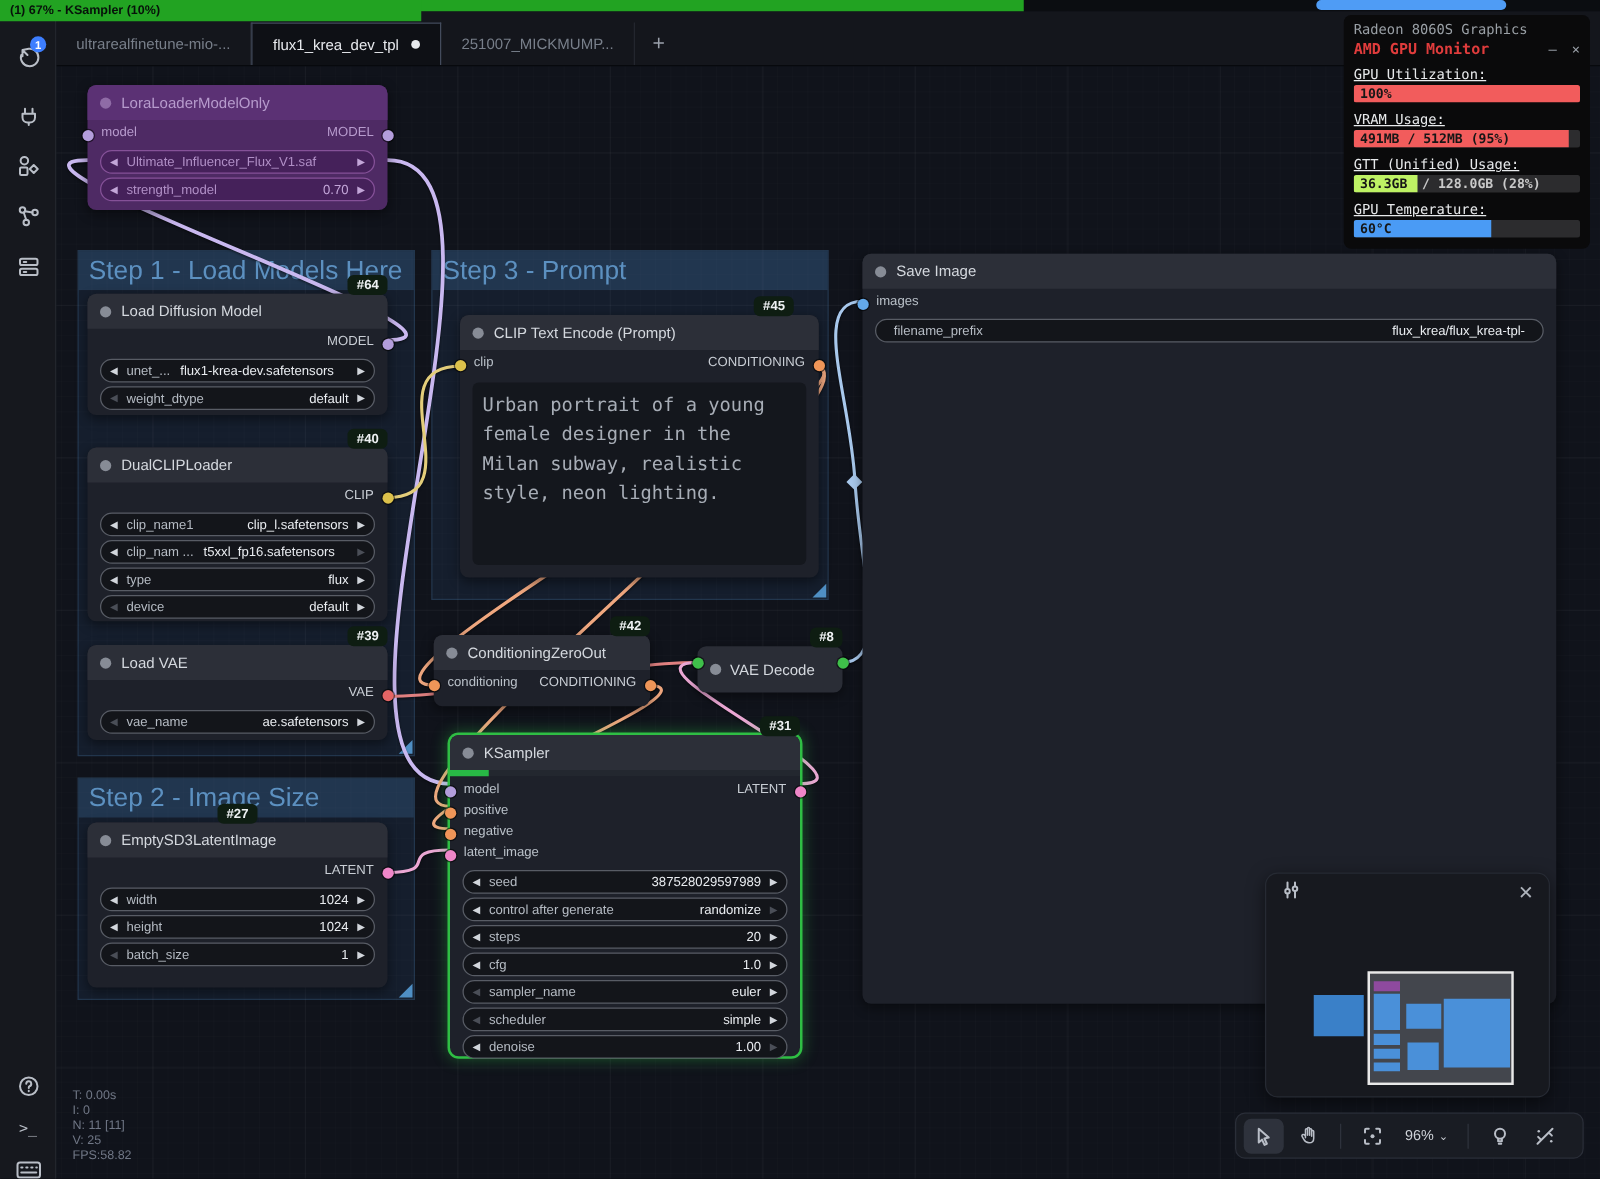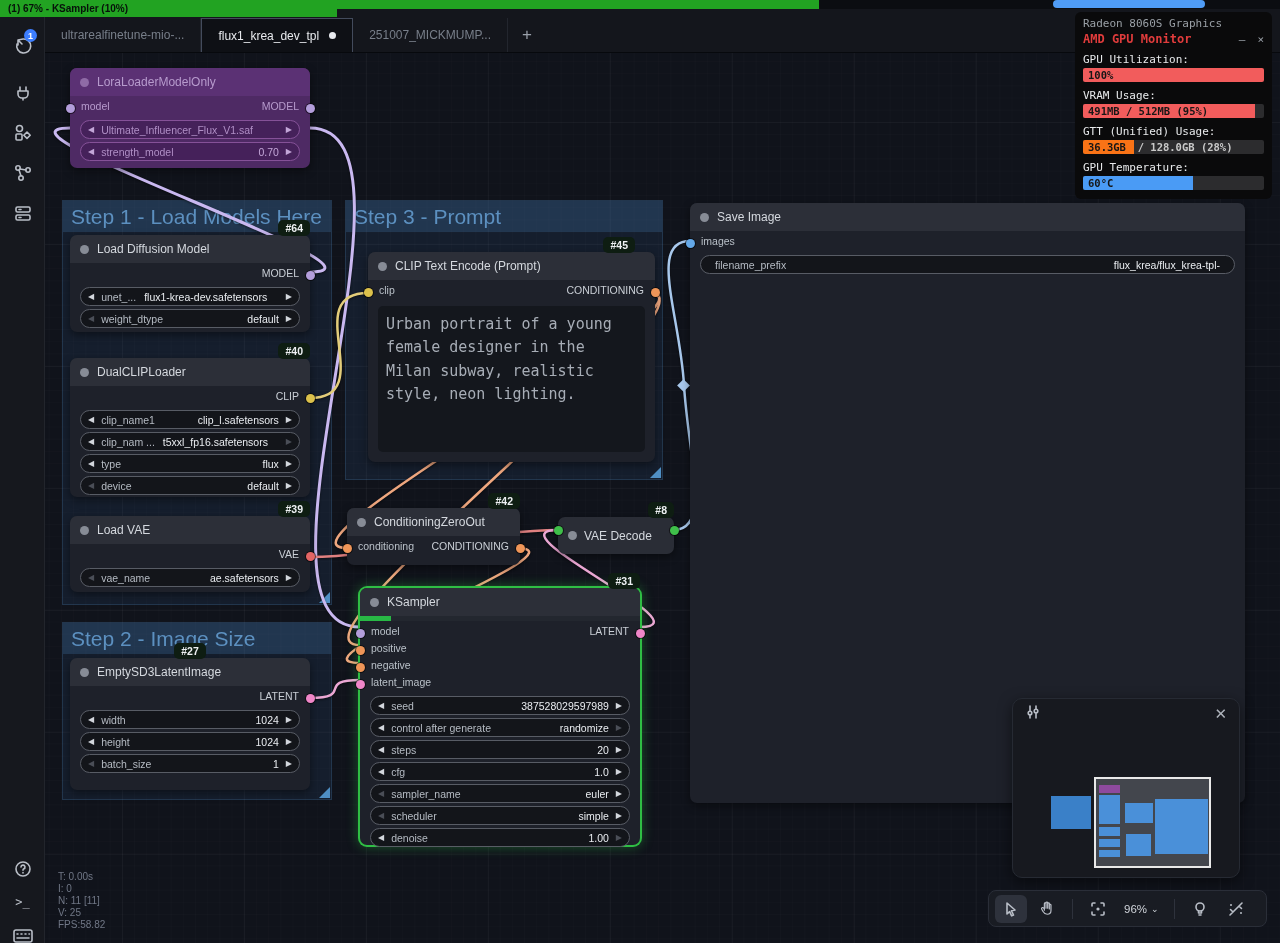--- a/index.html
+++ b/index.html
@@ -84,21 +84,21 @@
   .sbadge { position:absolute; left:24px; top:-6px; width:13px; height:13px; border-radius:50%; background:#3d7eff;
     color:#fff; font-size:9px; font-weight:bold; display:flex; align-items:center; justify-content:center; }
   svg.ic { stroke:#b9bec7; stroke-width:1.6; fill:none; stroke-linecap:round; stroke-linejoin:round; }
 
   
   #gpu { position:absolute; left:1075px; top:12px; width:197px; height:187px; background:#0a0a0b;
     border-radius:6px; z-index:7; padding:5px 8px 0; font-family:"DejaVu Sans Mono", monospace; }
   #gpu .g1 { font-size:11px; color:#9aa0a6; }
   #gpu .g2 { font-size:12px; font-weight:bold; color:#e03c3c; display:flex; align-items:center; margin-top:2px; }
   #gpu .winbtns { margin-left:auto; color:#9aa0a8; font-size:11px; display:flex; gap:12px; font-weight:normal; }
-  #gpu .blabel { font-size:11px; color:#e8eaec; margin-top:7px; }
+  #gpu .blabel { font-size:11px; color:#e8eaec; margin-top:7px;text-decoration:underline; }
   #gpu .bar { position:relative; height:14px; background:#2c2c2e; border-radius:2px; margin-top:2px;
     display:flex; overflow:hidden; font-size:10.5px; font-weight:bold; }
   #gpu .bar .fillseg { height:100%; display:flex; align-items:center; padding-left:5px; color:#161616; white-space:nowrap; }
   #gpu .bar .restseg { display:flex; align-items:center; padding-left:4px; color:#c9c9c9; white-space:nowrap; }
 
   
   #stats { position:absolute; left:58px; top:871px; z-index:4; font-size:10px; color:#707786; line-height:12px; }
 
   
   #minimap { position:absolute; left:1012px; top:698px; width:228px; height:180px; background:#17191f;
@@ -205,21 +205,21 @@
         <div class="blabel">GPU Utilization:</div>
         <div class="bar">
           <div class="fillseg" style="width: 100%; background: rgb(242, 92, 92);">100%</div>
         </div>
         <div class="blabel">VRAM Usage:</div>
         <div class="bar">
           <div class="fillseg" style="width: 95%; background: rgb(242, 92, 92);">491MB / 512MB (95%)</div>
         </div>
         <div class="blabel">GTT (Unified) Usage:</div>
         <div class="bar">
-          <div class="fillseg" style="width: 28%; background: #f97316;">36.3GB</div>
+          <div class="fillseg" style="width: 28%; background: #bef264;">36.3GB</div>
           <div class="restseg">/ 128.0GB (28%)</div>
         </div>
         <div class="blabel">GPU Temperature:</div>
         <div class="bar">
           <div class="fillseg" style="width: 61%; background: rgb(74, 155, 245);">60°C</div>
         </div>
       </div>
   </div>
 
   <div id="stats">

